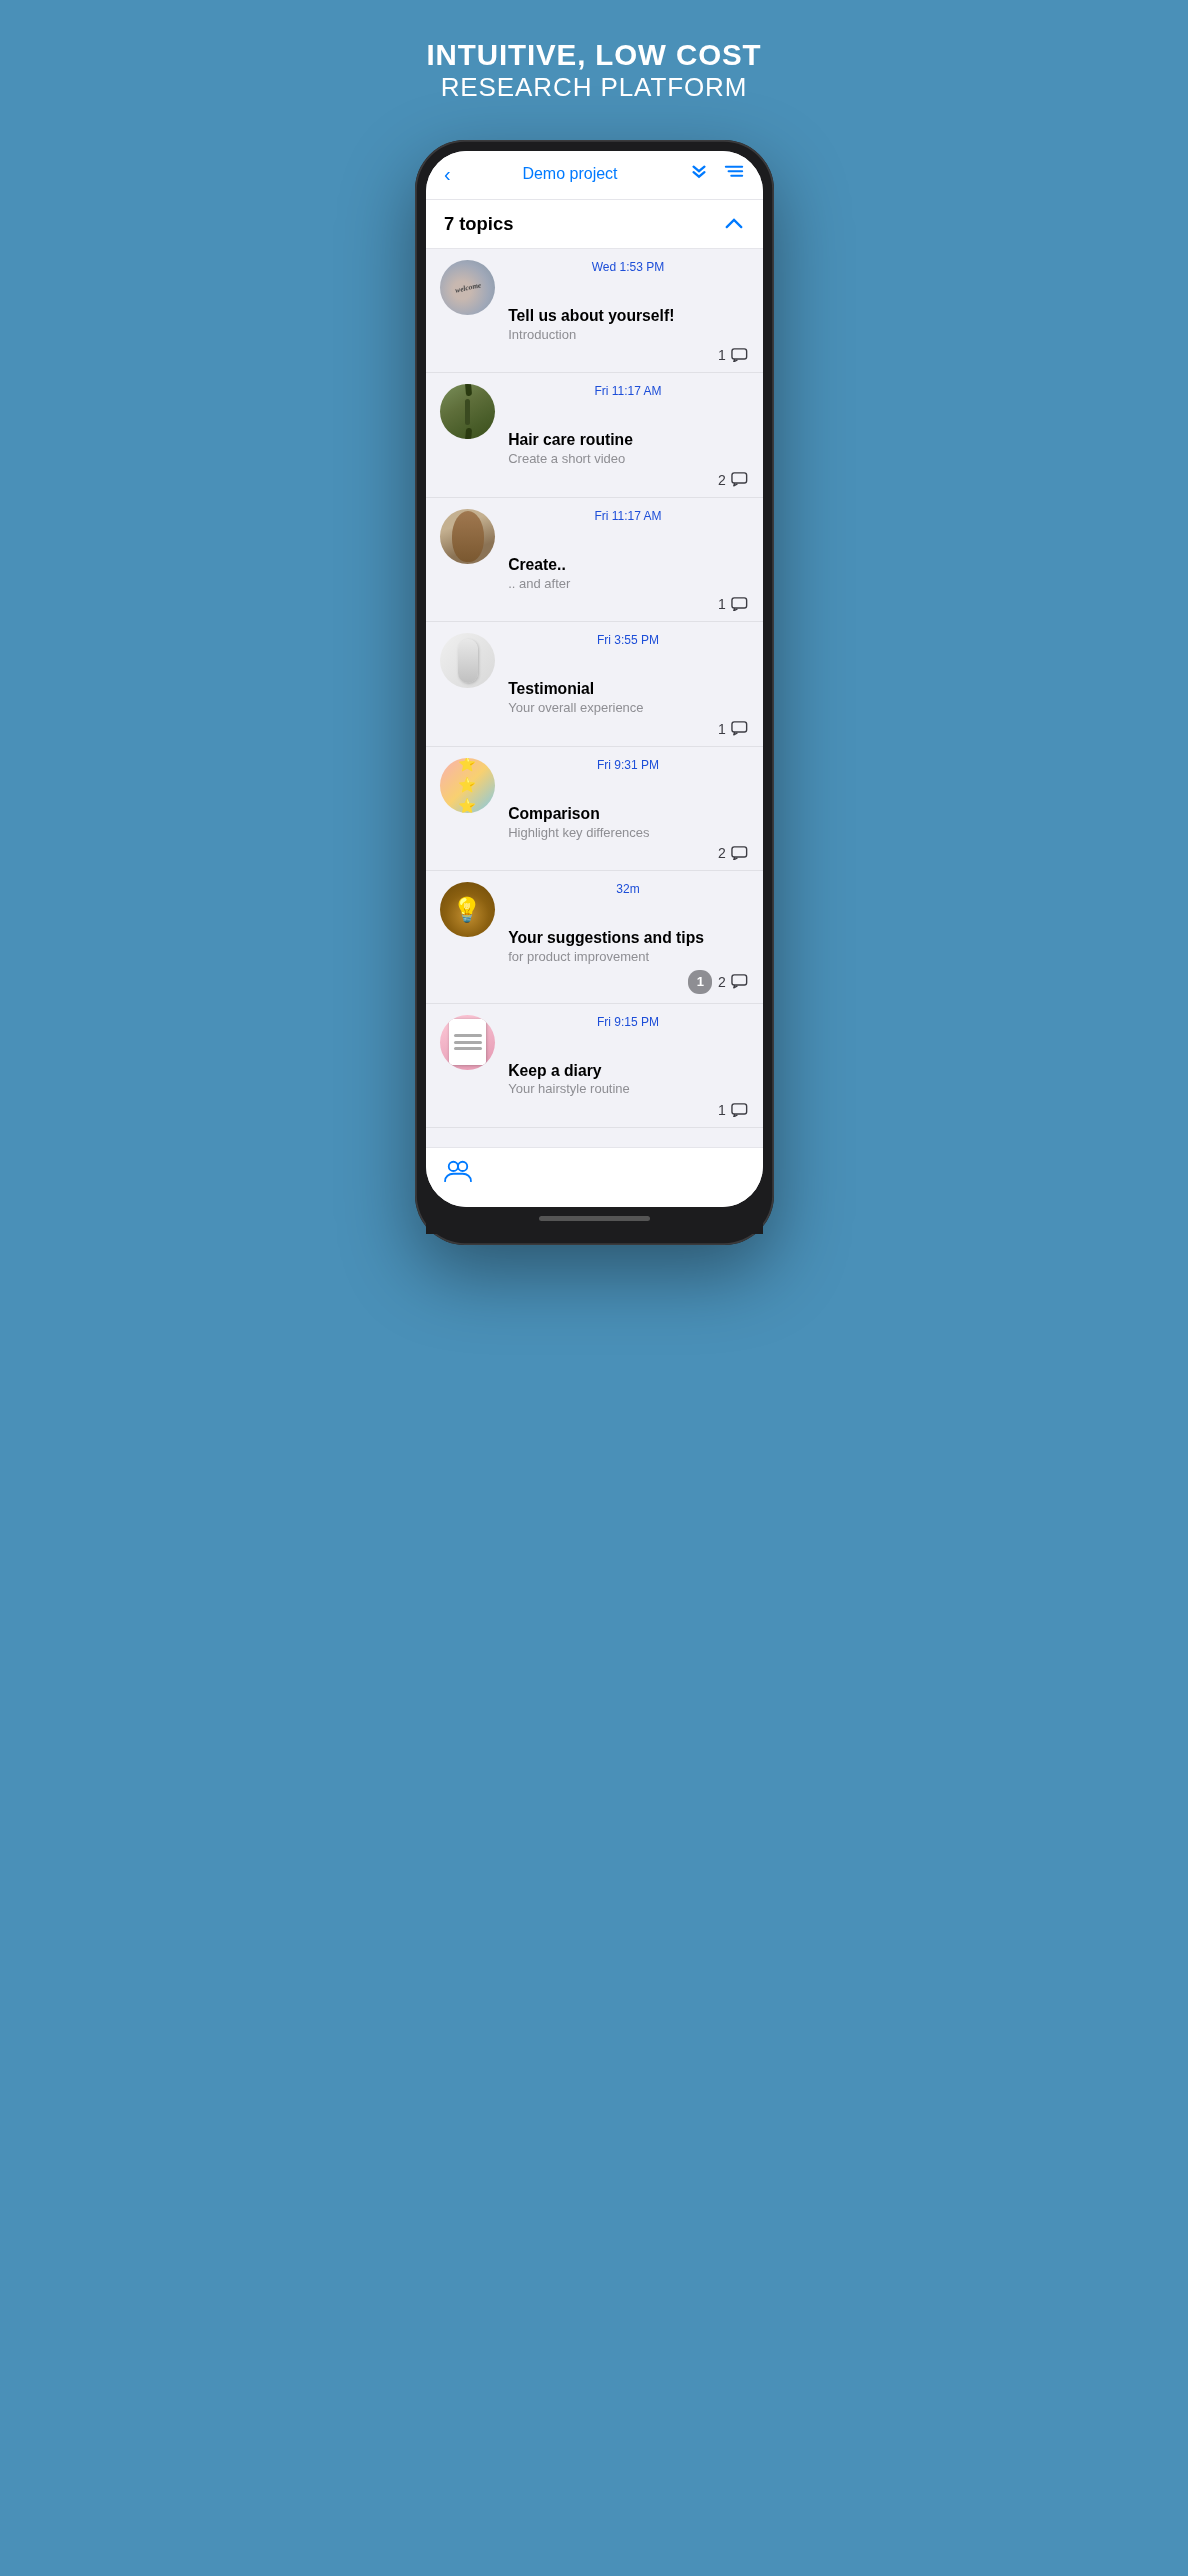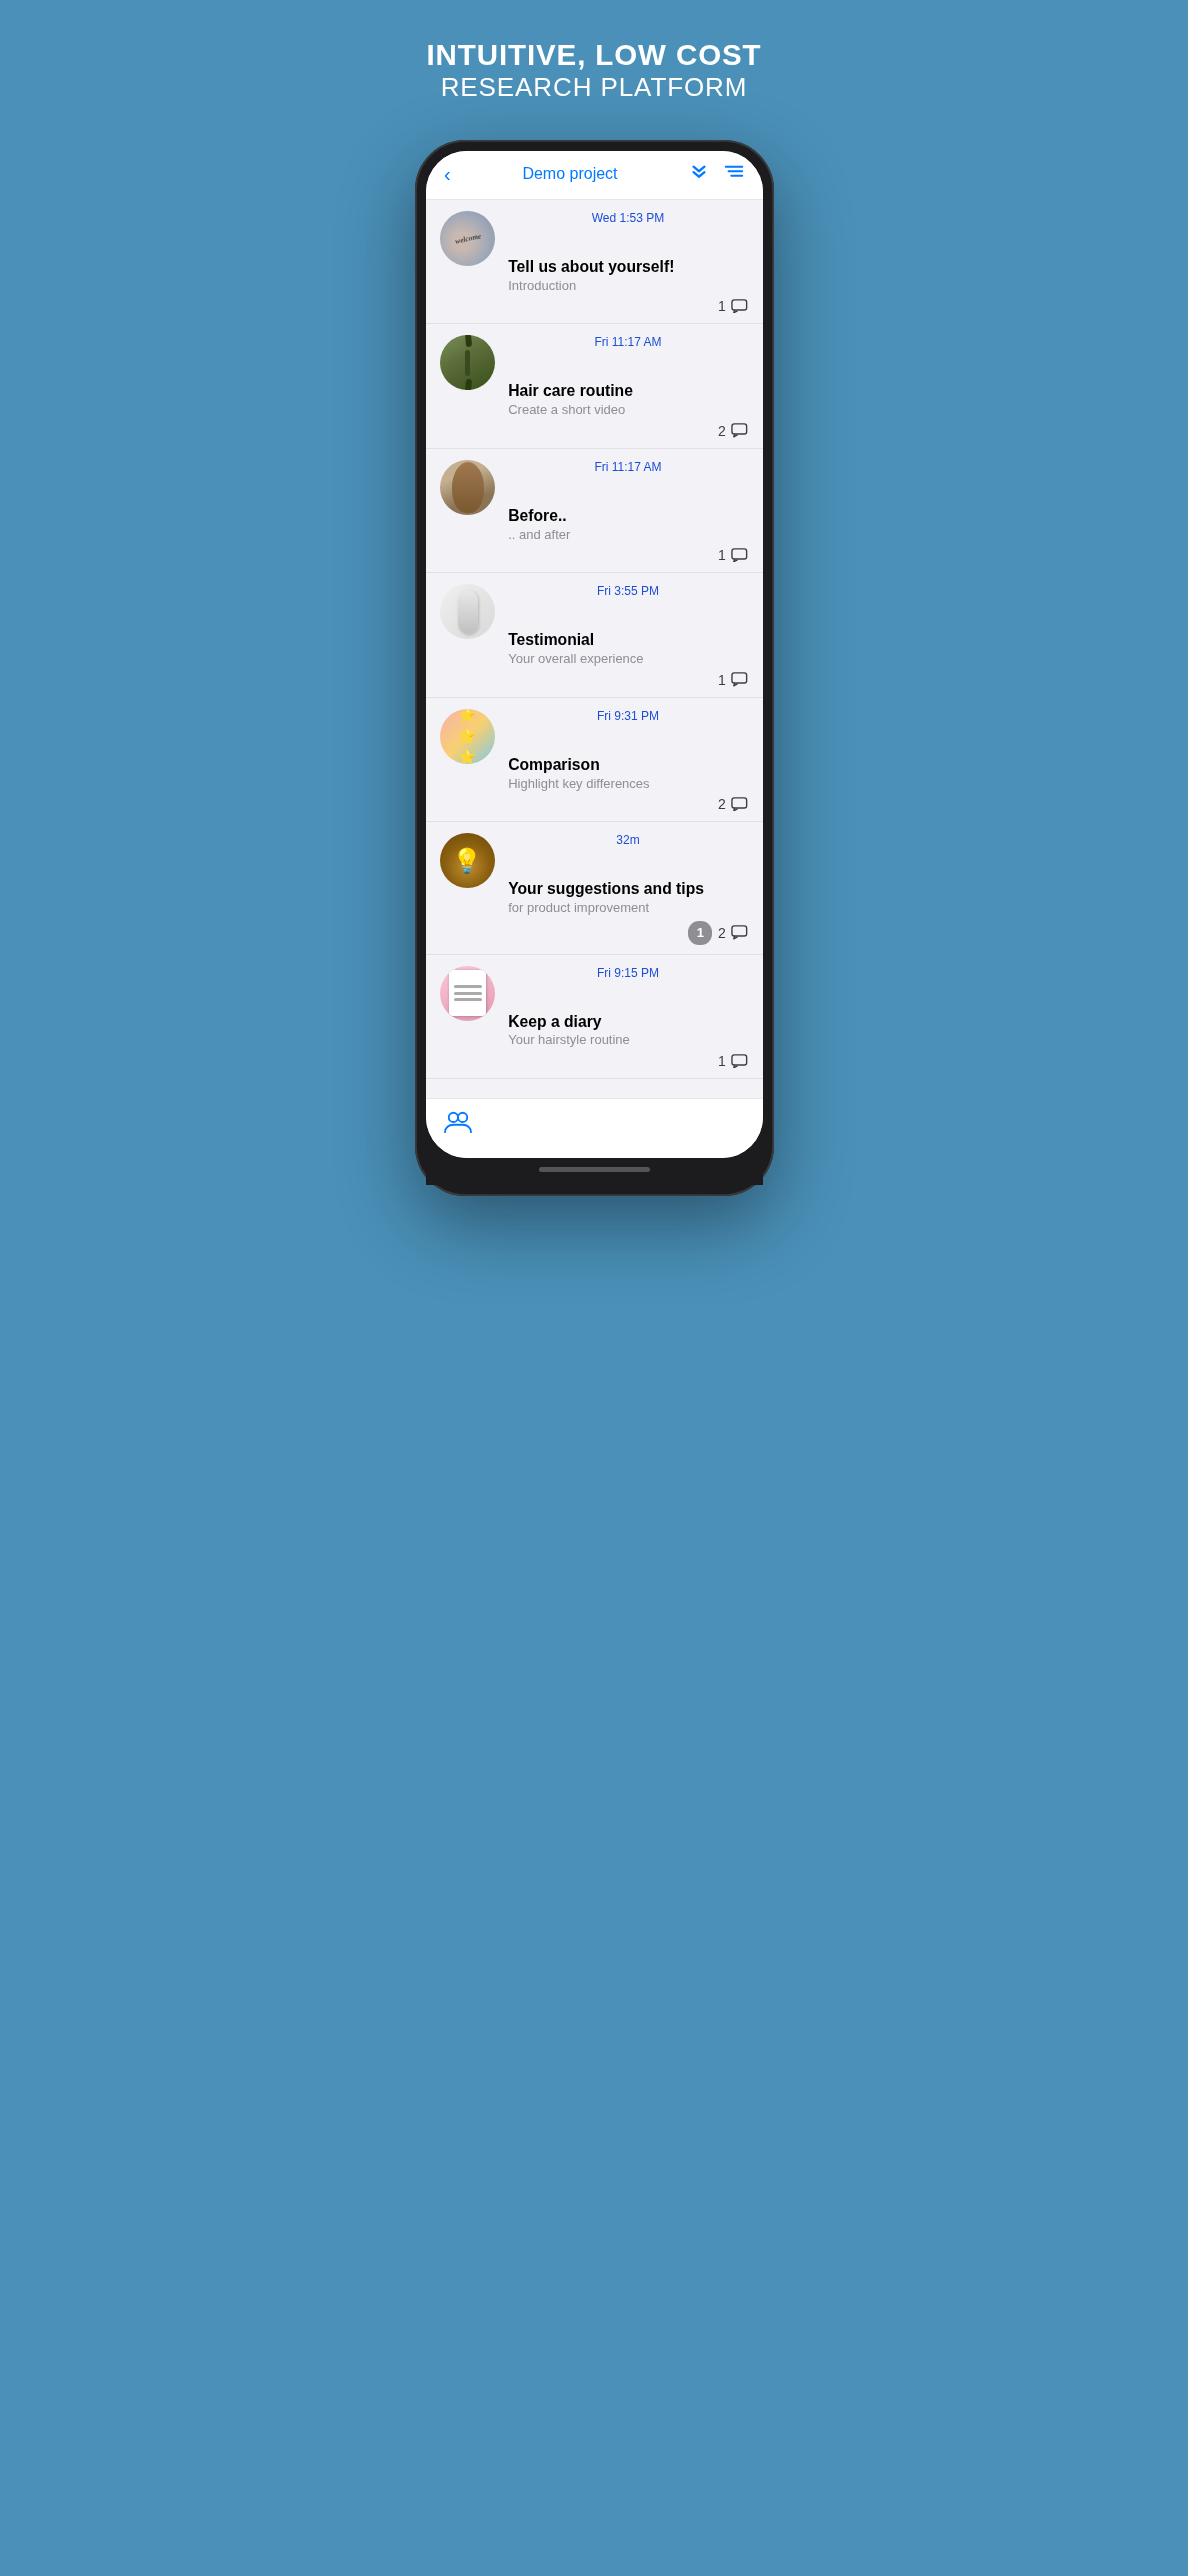--- a/index.html
+++ b/index.html
@@ -349,20 +349,28 @@
           
           <svg width="20" height="16.6" viewBox="0 0 22 18" fill="none">
             <line x1="2" y1="4" x2="20" y2="4" stroke="#007aff" stroke-width="2.2" stroke-linecap="round"></line>
             <line x1="5" y1="9" x2="20" y2="9" stroke="#007aff" stroke-width="2.2" stroke-linecap="round"></line>
             <line x1="8" y1="14" x2="20" y2="14" stroke="#007aff" stroke-width="2.2" stroke-linecap="round"></line>
           </svg>
         </span>
       </div>
     </div>
 
+    <div class="topics-header">
+      <span class="topics-count">7 topics</span>
+      <span class="collapse-btn">
+        <svg width="20" height="13" viewBox="0 0 22 14" fill="none">
+          <polyline points="3,11 11,3 19,11" stroke="#007aff" stroke-width="2.5" stroke-linecap="round" fill="none"></polyline>
+        </svg>
+      </span>
+    </div>
 
     <div class="topic-list">
 
       <div class="topic-item">
         <div class="topic-inner">
           <div class="avatar-placeholder avatar-welcome" style="width:55px;height:55px;border-radius:28px;background:radial-gradient(circle at 40% 55%, #c8b8b0 20%, #a0a8b8 60%, #8898a8 90%); display:flex;align-items:center;justify-content:center;">
             <span style="font-family:Georgia,serif;font-size:7.4px;color:#444;transform:rotate(-12deg);display:block;font-style:italic;font-weight:bold;">welcome</span>
           </div>
           <div class="topic-content">
             <div class="topic-timestamp">Wed 1:53 PM</div>
@@ -405,21 +413,21 @@
         </div>
       </div>
 
       <div class="topic-item">
         <div class="topic-inner">
           <div class="avatar-placeholder" style="width:55px;height:55px;border-radius:28px;background:linear-gradient(160deg,#c4b090 30%,#8b7355 70%);overflow:hidden;display:flex;align-items:center;justify-content:center;">
             <div style="width:32px;height:51px;background:linear-gradient(180deg,#a07850 0%,#7a5830 100%);border-radius:50% 50% 45% 45%;"></div>
           </div>
           <div class="topic-content">
             <div class="topic-timestamp">Fri 11:17 AM</div>
-            <div class="topic-title">Before..</div>
+            <div class="topic-title">Create..</div>
             <div class="topic-subtitle">.. and after</div>
             <div class="topic-meta">
               <span class="comment-count">1
                 <svg width="16.6" height="14.7" viewBox="0 0 18 16" fill="none" style="margin-left:1.8px;">
                   <rect x="1" y="1" width="16" height="11" rx="2.5" stroke="#3c3c43" stroke-width="1.5" fill="none"></rect>
                   <polyline points="4,12 3,15 7,13" stroke="#3c3c43" stroke-width="1.5" fill="none" stroke-linejoin="round"></polyline>
                 </svg>
               </span>
             </div>
           </div>

